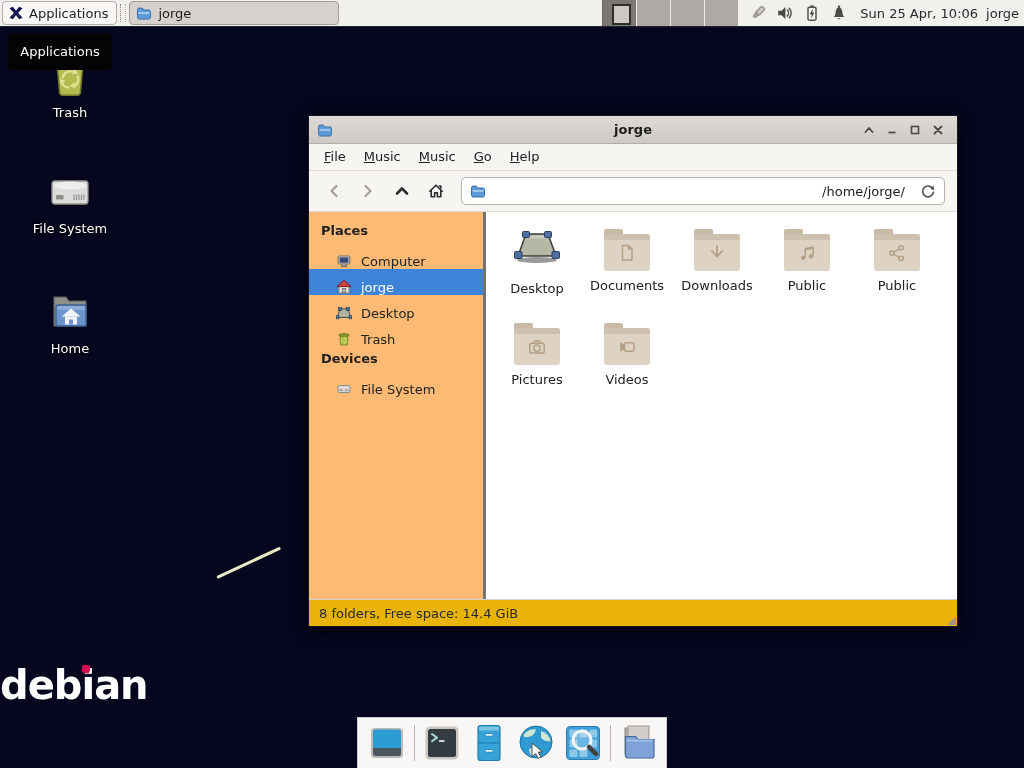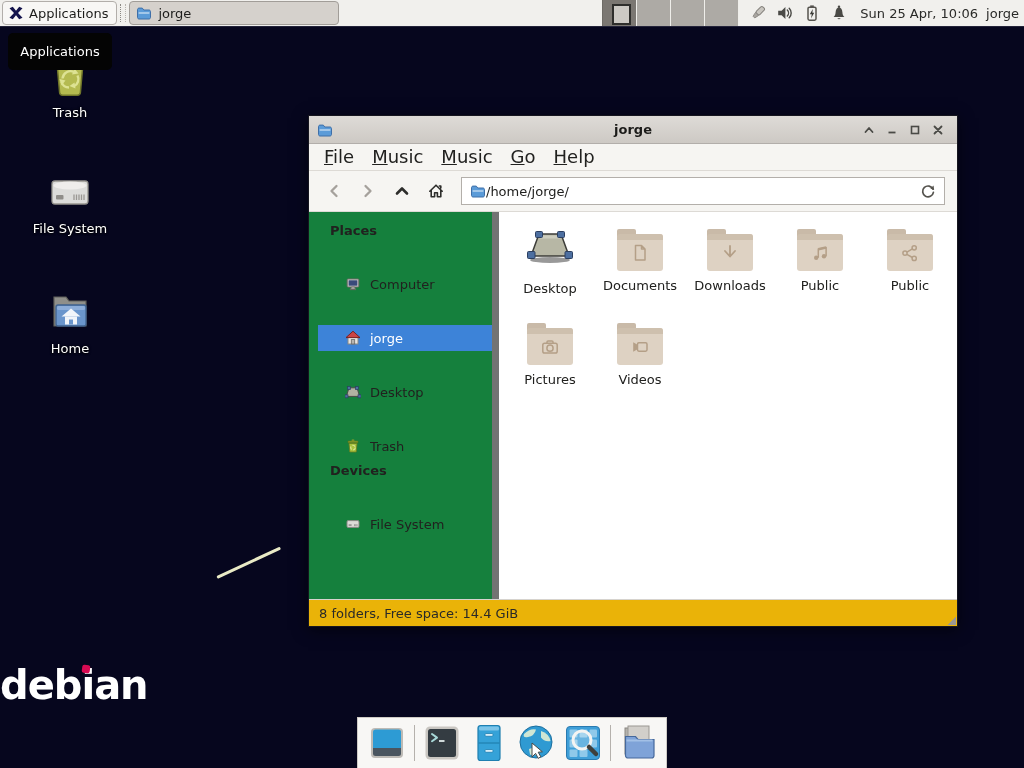--- a/index.html
+++ b/index.html
@@ -69,38 +69,38 @@
     height:27px;flex:0 0 27px;background:linear-gradient(#dedbd7,#cdc9c4);
     border-bottom:1px solid #b2aeaa;display:flex;align-items:center;padding:0 8px;position:relative;
   }
   .title-text{position:absolute;left:0;right:0;text-align:center;font-size:13px;font-weight:bold;color:#1b1b19;}
   .tb-buttons{margin-left:auto;display:flex;z-index:2;}
   .tb-btn{width:23px;height:23px;display:flex;align-items:center;justify-content:center;color:#4a4a46;}
   .menubar{
     height:26px;flex:0 0 26px;background:#f6f5f2;border-bottom:1px solid #dddad5;
     display:flex;align-items:center;padding-left:6px;
   }
-  .menu-item{display:inline-block;padding:0 9px;font-size:18px;line-height:24px;color:#21211f;}
+  .menu-item{display:inline-block;padding:0 9px;font-size:13px;line-height:24px;color:#21211f;}
   .menu-item::first-letter{text-decoration:underline;}
   .toolbar{
     height:40px;flex:0 0 40px;background:#f6f5f2;border-bottom:1px solid #dddad5;
     display:flex;align-items:center;padding:0 8px;
   }
   .nav-btn{width:34px;height:30px;display:flex;align-items:center;justify-content:center;}
   .nav-dim{color:#a5a19c}.nav-dark{color:#2d2d2b}
   .pathbar{
-    flex:1;height:26px;margin:0 4px 0 8px;background:#fff;border:1px solid #b3afaa;border-radius:0;
-    display:flex;align-items:center;gap:0;padding:0 8px;
+    flex:1;height:26px;margin:0 4px 0 8px;background:#fff;border:1px solid #b3afaa;border-radius:5px;
+    display:flex;align-items:center;gap:15px;padding:0 8px;text-align:right;
   }
   .path-text{font-size:13px;color:#21211f;flex:1;}
   .refresh{color:#55534e}
   .win-body{flex:1;display:flex;min-height:0;}
-  .sidebar{width:174px;flex:0 0 174px;background:#15803d;border-right:7px solid #737373;padding-top:7px;padding-left:9px;}
+  .sidebar{width:174px;flex:0 0 174px;background:#fdba74;border-right:3px solid #737373;padding-top:7px;}
   .side-header{font-size:13px;font-weight:bold;color:#21211f;padding:4px 10px 5px 12px;}
-  .side-row{height:26px;display:flex;align-items:center;gap:9px;padding-left:27px;font-size:13px;color:#21211f;margin-top:28px;}
+  .side-row{height:26px;display:flex;align-items:flex-end;gap:9px;padding-left:27px;font-size:13px;color:#21211f;}
   .side-row.selected{background:#3d83d8;color:#fff;}
   .files{flex:1;background:#fff;padding:14px 0 0 6px;display:flex;flex-wrap:wrap;align-content:flex-start;}
   .file-item{width:90px;height:94px;display:flex;flex-direction:column;align-items:center;}
   .file-item .flbl{margin-top:7px;font-size:13px;color:#21211f;}
   .statusbar{
     height:26px;flex:0 0 26px;background:#eab308;border-top:1px solid #d6d3ce;
     display:flex;align-items:center;padding-left:10px;font-size:13px;color:#2a2a28;position:relative;
   }
   .grip{position:absolute;right:1px;bottom:1px;width:8px;height:8px;
     background:linear-gradient(135deg,transparent 50%,#9a9792 50%);}

